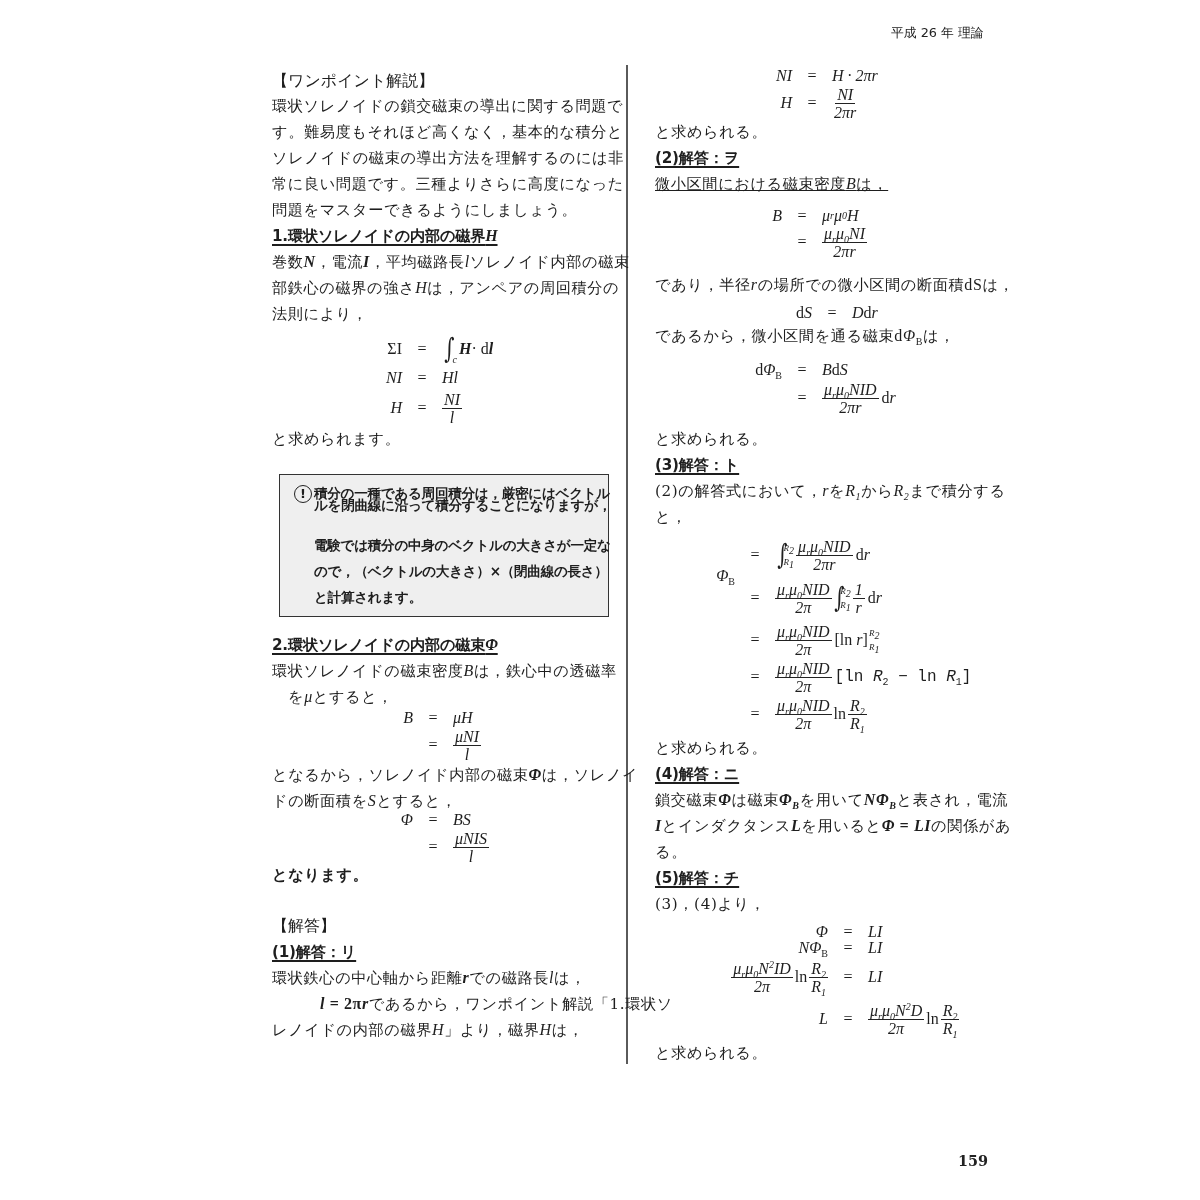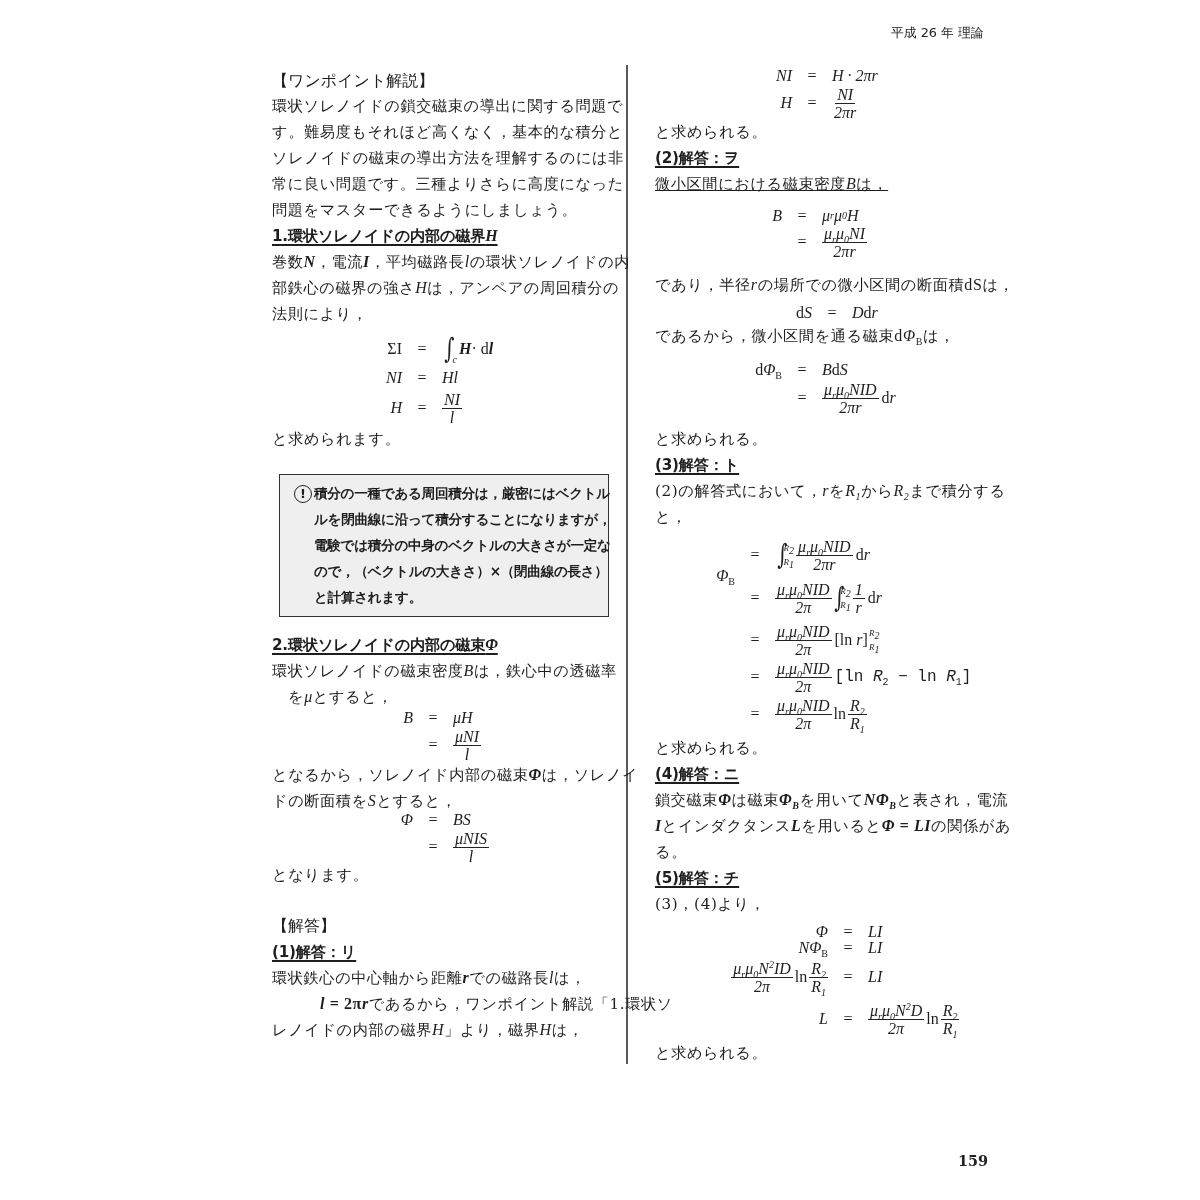--- a/index.html
+++ b/index.html
@@ -44,21 +44,21 @@
 
 <div class="br" style="left:272px;top:68px;">【ワンポイント解説】</div>
 <div class="p" style="left:272px;top:93px;">環状ソレノイドの鎖交磁束の導出に関する問題で</div>
 <div class="p" style="left:272px;top:119px;">す。難易度もそれほど高くなく，基本的な積分と</div>
 <div class="p" style="left:272px;top:145px;">ソレノイドの磁束の導出方法を理解するのには非</div>
 <div class="p" style="left:272px;top:171px;">常に良い問題です。三種よりさらに高度になった</div>
 <div class="p" style="left:272px;top:197px;">問題をマスターできるようにしましょう。</div>
 
 <div class="h" style="left:272px;top:223px;"><span>1.環状ソレノイドの内部の磁界</span><span class="ib">H</span></div>
 
-<div class="p" style="left:272px;top:249px;"><span>巻数</span><span class="ib">N</span><span>，電流</span><span class="ib">I</span><span>，平均磁路長</span><span class="i">l</span><span>の環状ソレノイドの内</span></div>
+<div class="p" style="left:272px;top:249px;"><span>巻数</span><span class="ib">N</span><span>，電流</span><span class="ib">I</span><span>，平均磁路長</span><span class="i">l</span><span>ソレノイド内部の磁束</span></div>
 <div class="p" style="left:272px;top:275px;"><span>部鉄心の磁界の強さ</span><span class="i">H</span><span>は，アンペアの周回積分の</span></div>
 <div class="p" style="left:272px;top:301px;">法則により，</div>
 
 <div class="eqrow" style="left:370px;top:337px;">
   <span class="lhs" style="width:32px;"><span class="up">ΣI</span></span>
   <span class="eqs">=</span>
   <span class="rhs">
       <span class="int">∫</span>
       <span style="font-size:10px;position:relative;top:10px;margin-left:-4px;">c</span>
       <b class="ib" style="margin-left:2px;">H</b>
@@ -80,21 +80,21 @@
         <span class="den">l</span>
       </span>
     </span>
 </div>
 
 <div class="p" style="left:272px;top:426px;">と求められます。</div>
 
 <div class="note">
   <div class="warn">!</div>
   <div class="line" style="top:5px;">積分の一種である周回積分は，厳密にはベクトル</div>
-  <div class="line" style="top:31px;">ルを閉曲線に沿って積分することになりますが，</div>
+  <div class="line" style="top:17px;">ルを閉曲線に沿って積分することになりますが，</div>
   <div class="line" style="top:57px;">電験では積分の中身のベクトルの大きさが一定な</div>
   <div class="line" style="top:83px;">ので，（ベクトルの大きさ）×（閉曲線の長さ）</div>
   <div class="line" style="top:109px;">と計算されます。</div>
 </div>
 
 <div class="h" style="left:272px;top:632px;"><span>2.環状ソレノイドの内部の磁束</span><span class="ib">Φ</span></div>
 <div class="p" style="left:272px;top:658px;"><span>環状ソレノイドの磁束密度</span><span class="i">B</span><span>は，鉄心中の透磁率</span></div>
 <div class="p" style="left:288px;top:684px;"><span>を</span><span class="i">μ</span><span>とすると，</span></div>
 
 <div class="eqrow" style="left:385px;top:706px;">
@@ -125,21 +125,21 @@
   <span class="lhs" style="width:28px;"></span>
   <span class="eqs">=</span>
   <span class="rhs">
       <span class="frac">
         <span class="num">μNIS</span>
         <span class="den">l</span>
       </span>
     </span>
 </div>
 
-<div class="p" style="left:272px;top:862px;">となります。</div>
+<div class="p" style="left:272px;top:862px;font-weight:bold;">となります。</div>
 
 <div class="br" style="left:272px;top:913px;">【解答】</div>
 <div class="h" style="left:272px;top:939px;">(1)解答：リ</div>
 <div class="p" style="left:272px;top:965px;"><span>環状鉄心の中心軸から距離</span><span class="ib">r</span><span>での磁路長</span><span class="i">l</span><span>は，</span></div>
 <div class="p" style="left:272px;top:991px;margin-left:48px;"><span class="ib">l</span><b class="rm"> = 2π</b><span class="ib">r</span><span>であるから，ワンポイント解説「1.環状ソ</span></div>
 <div class="p" style="left:272px;top:1017px;"><span>レノイドの内部の磁界</span><span class="i">H</span><span>」より，磁界</span><span class="i">H</span><span>は，</span></div>
 
 <div class="eqrow" style="left:762px;top:64px;">
   <span class="lhs" style="width:30px;">NI</span>
   <span class="eqs">=</span>

